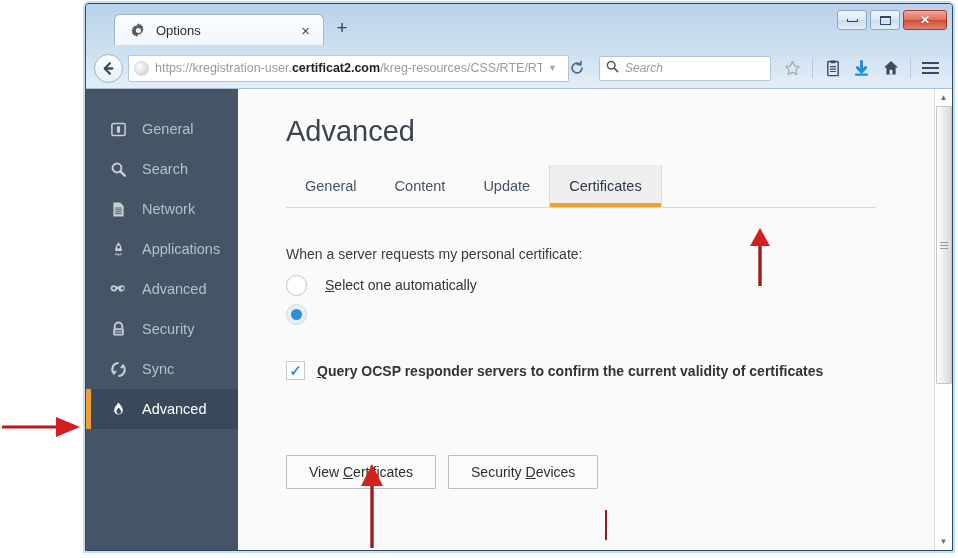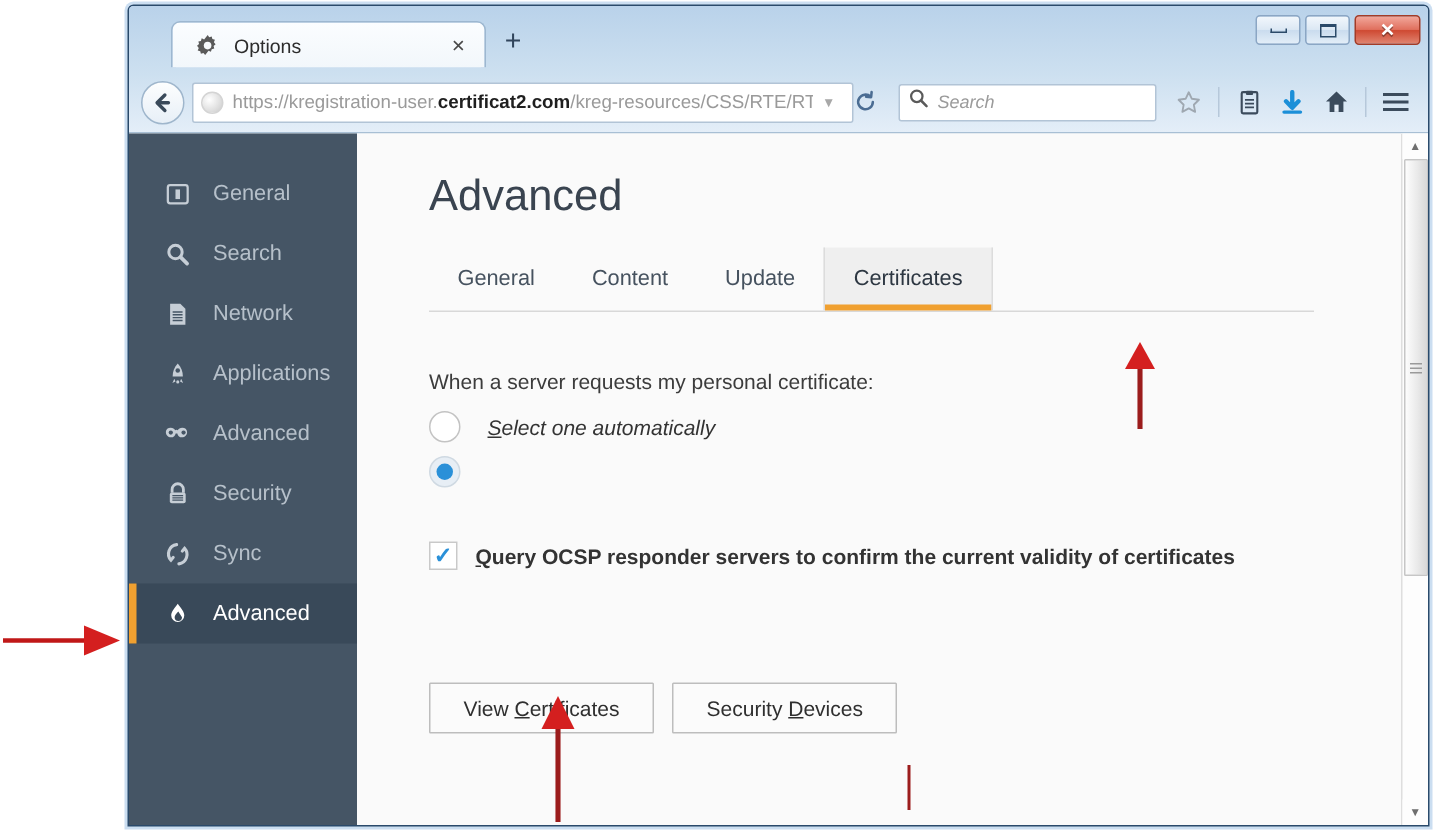--- a/index.html
+++ b/index.html
@@ -152,21 +152,21 @@
     font-size: 14.5px; color: #46525f; white-space: nowrap;
   }
   .ptab.active {
     background: #efefef;
     border-left: 1px solid #dcdcdc; border-right: 1px solid #dcdcdc;
     box-shadow: inset 0 -4px 0 #f0a030;
     color: #2d3742;
   }
 
   .section-label { font-size: 14px; color: #3c3c3c; margin: 38px 0 12px 0; }
-  .radio-row { display: flex; align-items: flex-start; margin-bottom: 8px; font-style: italic; }
+  .radio-row { display: flex; align-items: flex-end; margin-bottom: 8px; }
   .radio {
     width: 21px; height: 21px; border-radius: 50%;
     border: 1px solid #c3c3c3; background: #ffffff;
     display: flex; align-items: center; justify-content: center;
     margin-right: 12px; flex: none;
   }
   .radio.on { border-color: #cfd9e2; background: #e7eef5; }
   .radio .dot { width: 11px; height: 11px; border-radius: 50%; background: #2a90d8; }
   .radio-label { font-size: 14px; color: #333333; padding: 3px 6px; }
   .radio-label.focused { outline: 1px dotted #5a5a5a; }

